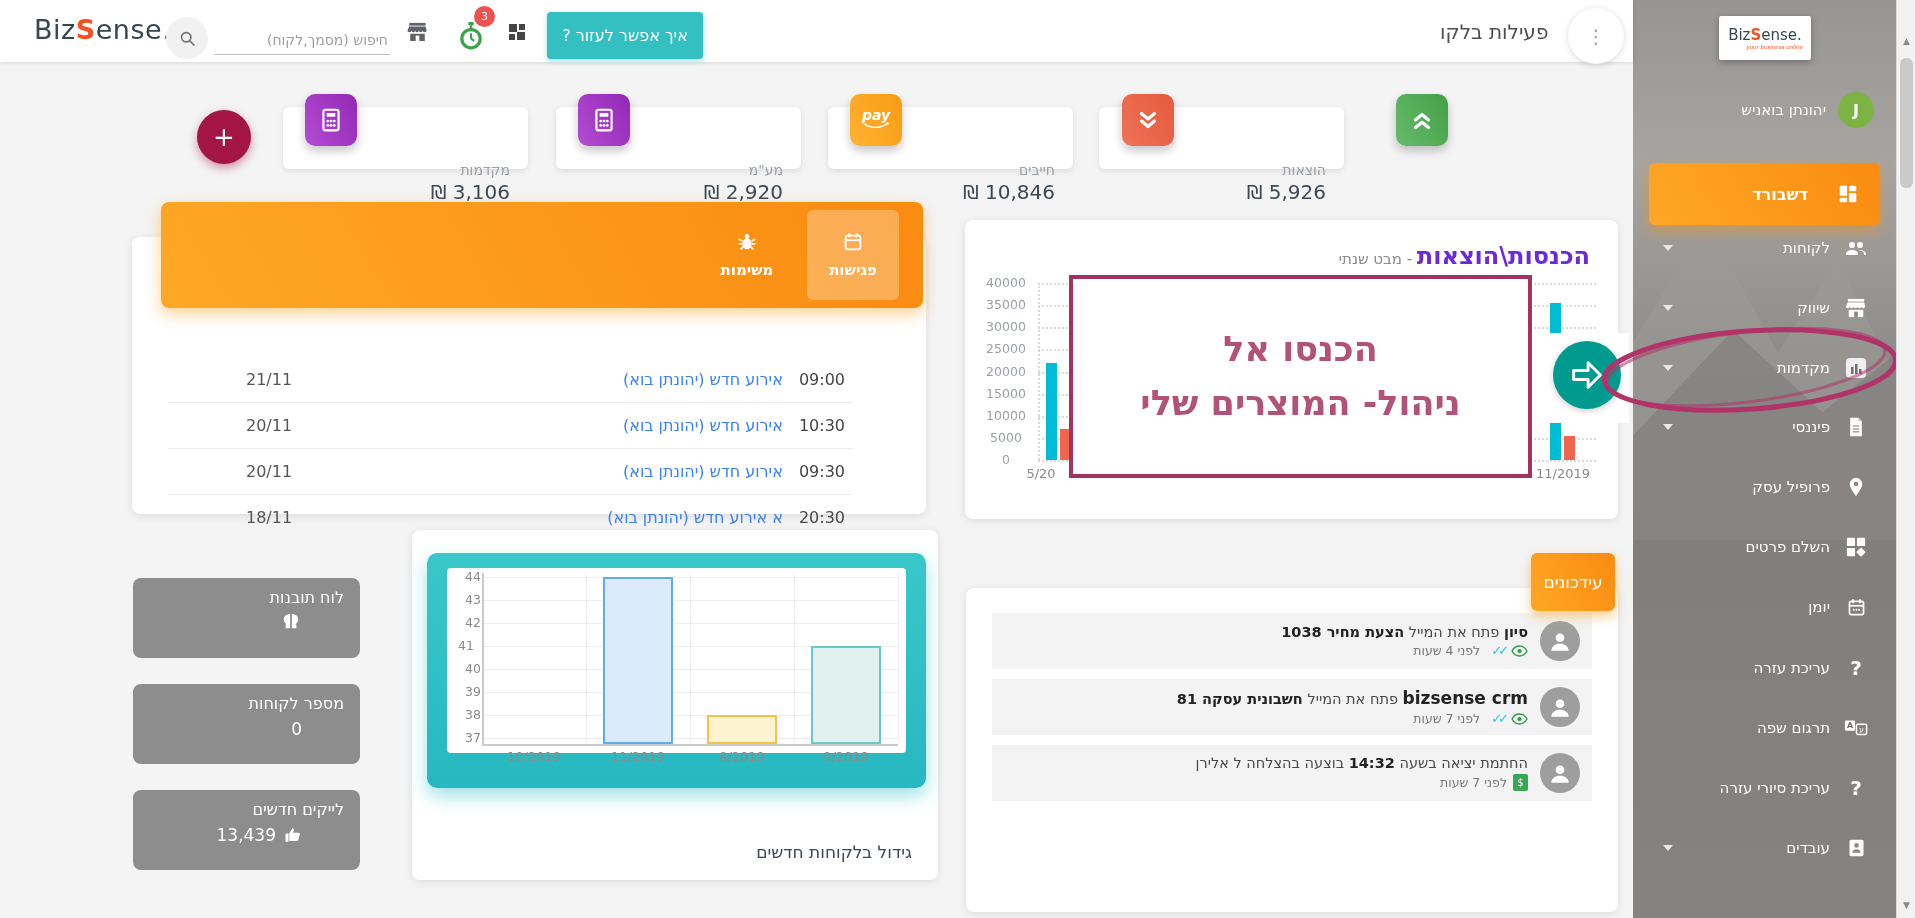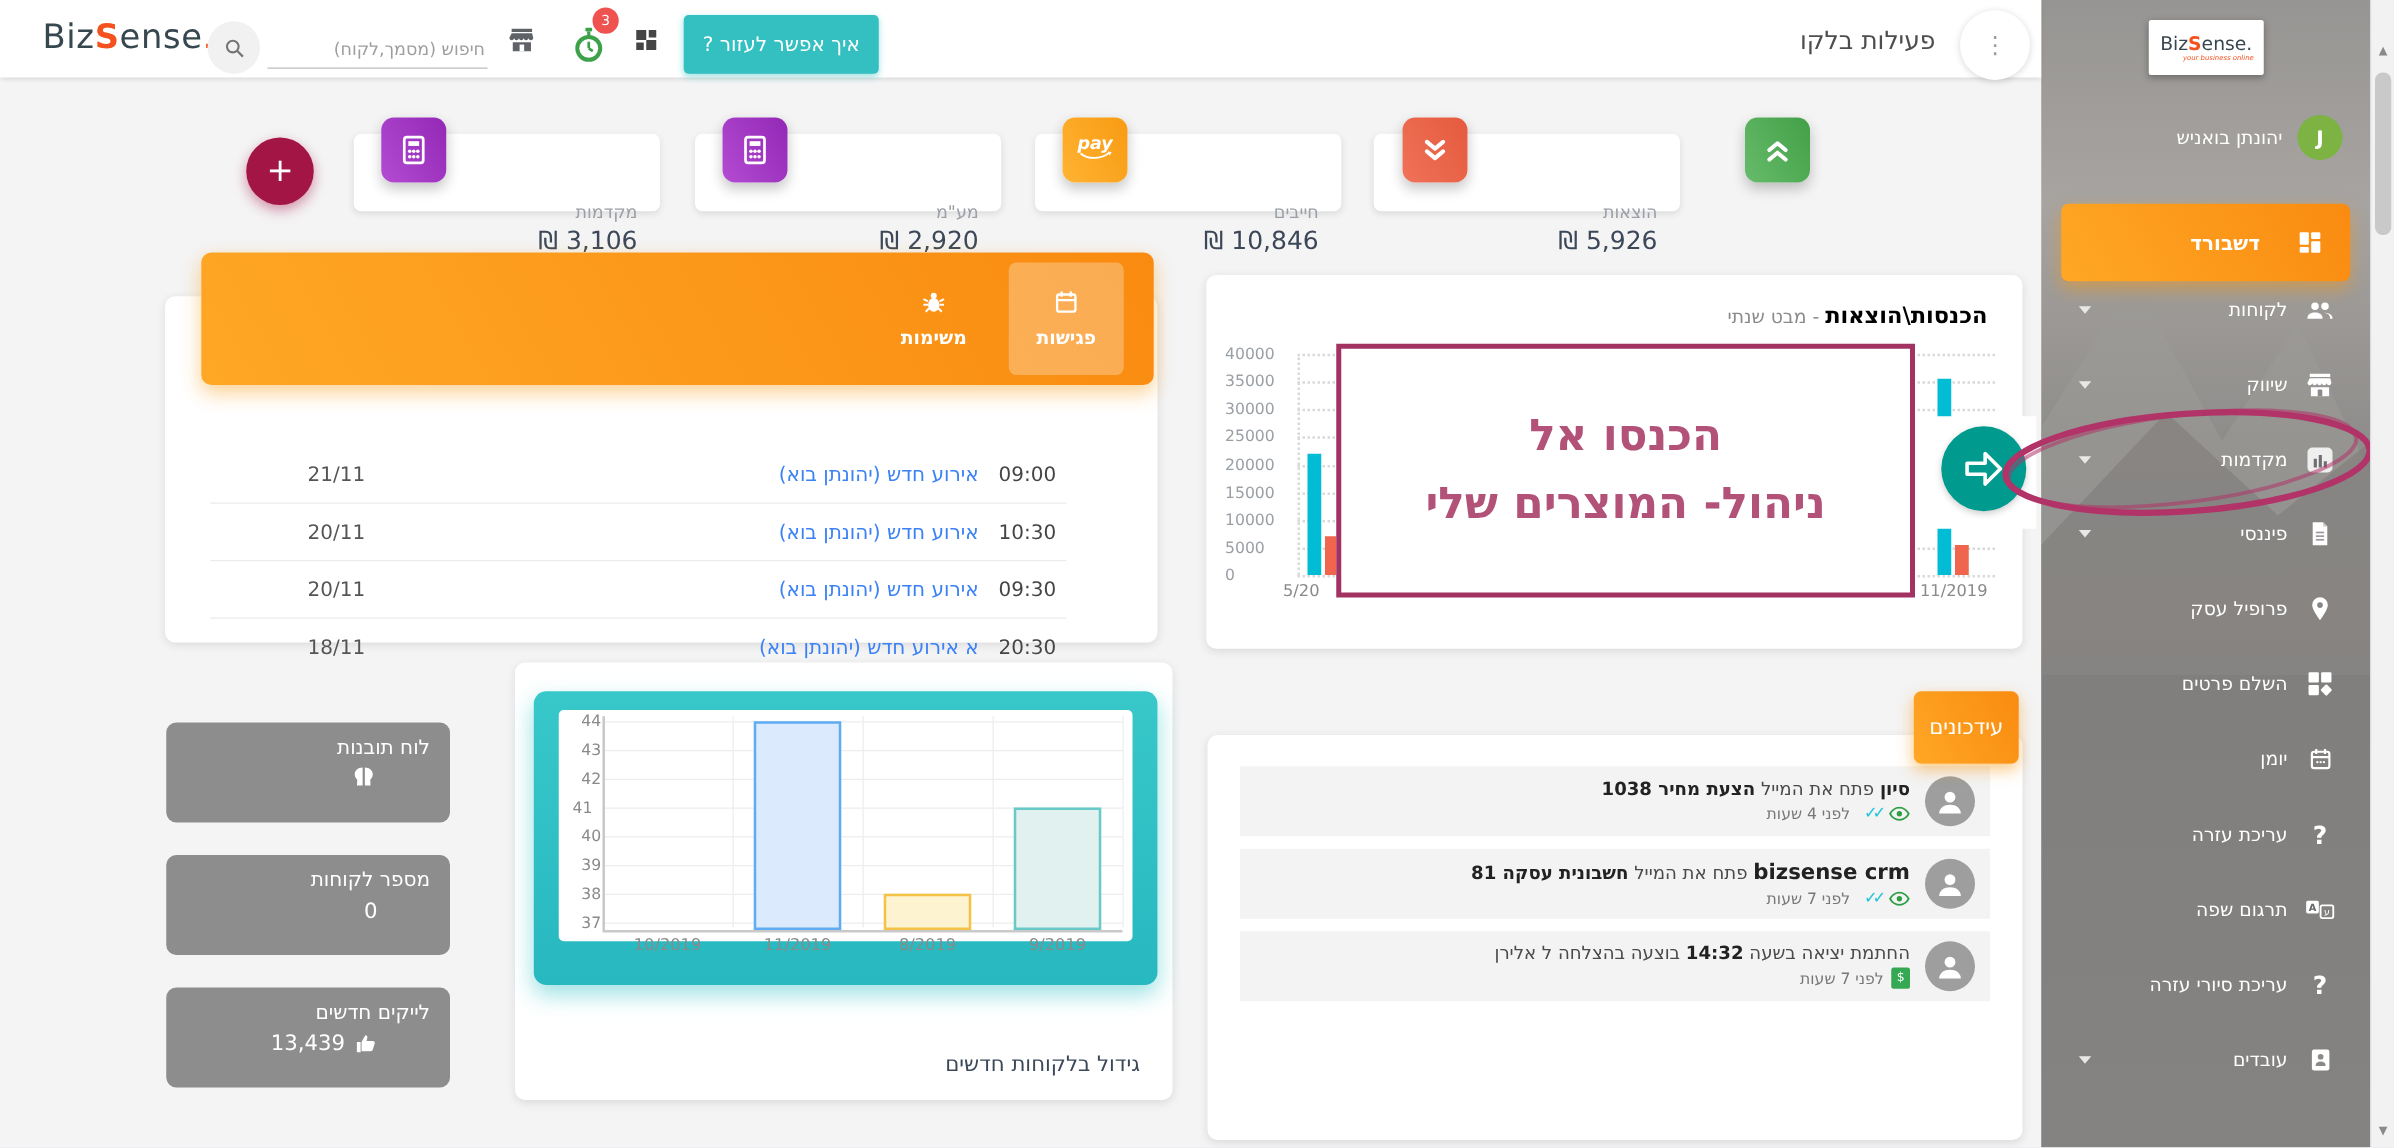--- a/index.html
+++ b/index.html
@@ -37,23 +37,23 @@
   .mtab.active{background:rgba(255,255,255,.28);}
   .ev-rows{position:absolute;left:36px;right:73px;top:120px;}
   .ev-row{position:relative;height:45px;display:flex;align-items:center;gap:16px;padding-right:8px;border-bottom:1px solid #ececec;font-size:16px;}
   .ev-row:last-child{border-bottom:none;}
   .ev-time{color:#454545;}
   .ev-title{color:#3b82f6;}
   .ev-date{position:absolute;left:78px;color:#555;}
   
   .ypanel{left:965px;top:220px;width:653px;height:299px;background:#fff;border-radius:8px;box-shadow:0 2px 8px rgba(0,0,0,.10);}
   .ytitle{position:absolute;top:22px;right:28px;font-size:15px;color:#8a8a8a;}
-  .ytitle b{font-size:18px;color:#000000;}
+  .ytitle b{font-size:24px;color:#6d28d9;}
   .yplot{left:980px;top:283px;width:622px;height:177px;z-index:1;}
-  .ytick{position:absolute;width:52px;text-align:left;font-size:12.5px;color:#9aa0a6;direction:ltr;}
+  .ytick{position:absolute;width:52px;text-align:center;font-size:12.5px;color:#9aa0a6;direction:ltr;}
   .ygrid{position:absolute;left:58px;right:6px;border-top:2px dotted #d9d9d9;}
   .yaxis{position:absolute;left:58px;top:0;height:177px;border-left:2px dotted #d9d9d9;}
   .ybar{position:absolute;width:11px;}
   .ycat{position:absolute;top:183px;width:80px;text-align:center;font-size:13px;color:#8a8a8a;direction:ltr;}
   
   .popup{left:1069px;top:275px;width:455px;height:195px;background:#fff;border:4px solid #a23261;z-index:5;display:flex;flex-direction:column;align-items:center;justify-content:center;gap:10px;}
   .popup div{font-size:35px;font-weight:700;color:#b25278;line-height:1.25;}
   .arrow-backdrop{left:1524px;top:333px;width:105px;height:90px;background:#fff;z-index:4;}
   .arrow-circle{left:1553px;top:341px;width:68px;height:68px;border-radius:50%;background:#009b8e;z-index:6;display:flex;align-items:center;justify-content:center;cursor:pointer;box-shadow:0 2px 6px rgba(0,0,0,.2);}
   

